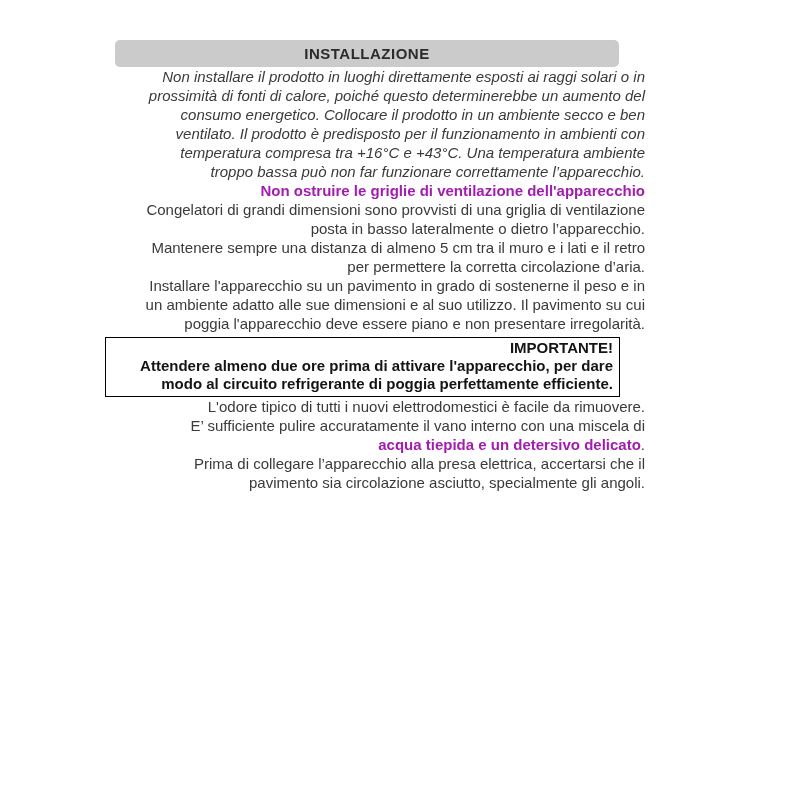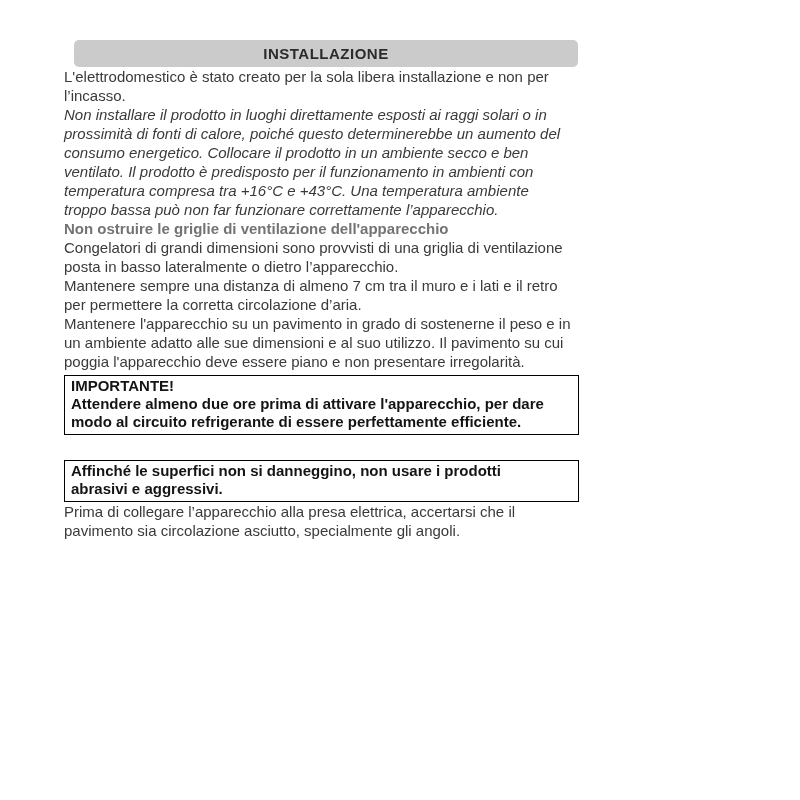--- a/index.html
+++ b/index.html
@@ -14,22 +14,23 @@
     font-size: 15px;
     color: var(--body-text, #3a3a3a);
     overflow: hidden;
   }
   .page {
     position: relative;
     width: 800px;
     height: 800px;
   }
   .content {
-    margin-left: 64px;
+    margin-left: 105px;
     width: 540px;
+    text-align: right;
   }
   .section-bar {
     margin: 40px 0 0 10px;
     width: 504px;
     height: 27px;
     background: var(--header-bar-bg, #cbcbcb);
     border-radius: 5px;
     display: flex;
     align-items: center;
     justify-content: center;
@@ -39,30 +40,30 @@
     color: #2b2b2b;
     letter-spacing: 0.5px;
     font-size: 15px;
   }
   p.para {
     margin: 0;
     white-space: pre-line;
     line-height: 19px;
   }
   p.para strong, .heading {
-    color: #737373;
+    color: #a21caf;
   }
   .heading {
     font-weight: bold;
   }
   .warn-box {
     box-sizing: border-box;
     width: 515px;
     border: 1px solid var(--box-border, #000000);
-    padding: 1px 14px 3px 6px;
+    padding: 1px 6px 3px 6px;
     font-weight: bold;
     color: #141414;
     line-height: 18px;
     white-space: pre-line;
   }
   .warn-box .box-title {
     display: block;
   }
   
   .mt15 { margin-top: 15px; }
@@ -76,45 +77,44 @@
 </head>
 <body>
 
 <div class="page">
   <div class="content">
 
     <div class="section-bar">
       <span>INSTALLAZIONE</span>
     </div>
 
-    <p class="para mt15">L'elettrodomestico è stato creato per la sola libera installazione e non per
-l’incasso.</p>
 
     <p class="para mt20">Non installare il prodotto in luoghi direttamente esposti ai raggi solari o in
 prossimità di fonti di calore, poiché questo determinerebbe un aumento del
 consumo energetico. Collocare il prodotto in un ambiente secco e ben
 ventilato. Il prodotto è predisposto per il funzionamento in ambienti con
 temperatura compresa tra +16°C e +43°C. Una temperatura ambiente
 troppo bassa può non far funzionare correttamente l’apparecchio.</p>
 
 
     <p class="para mt15"><span class="heading">Non ostruire le griglie di ventilazione dell'apparecchio</span><span>
 </span><span>Congelatori di grandi dimensioni sono provvisti di una griglia di ventilazione
 posta in basso lateralmente o dietro l’apparecchio.
-Mantenere sempre una distanza di almeno 7 cm tra il muro e i lati e il retro
+Mantenere sempre una distanza di almeno 5 cm tra il muro e i lati e il retro
 per permettere la corretta circolazione d’aria.</span></p>
 
-    <p class="para mt15">Mantenere l'apparecchio su un pavimento in grado di sostenerne il peso e in
+    <p class="para mt15">Installare l'apparecchio su un pavimento in grado di sostenerne il peso e in
 un ambiente adatto alle sue dimensioni e al suo utilizzo. Il pavimento su cui
 poggia l'apparecchio deve essere piano e non presentare irregolarità.</p>
 
     <div class="warn-box mt4"><span class="box-title">IMPORTANTE!</span><span>Attendere almeno due ore prima di attivare l'apparecchio, per dare
-modo al circuito refrigerante di essere perfettamente efficiente.</span></div>
+modo al circuito refrigerante di poggia perfettamente efficiente.</span></div>
 
+    <p class="para mt21"><span>L'odore tipico di tutti i nuovi elettrodomestici è facile da rimuovere.
+E’ sufficiente pulire accuratamente il vano interno con una miscela di
+</span><strong>acqua tiepida e un detersivo delicato</strong><span>.</span></p>
 
-    <div class="warn-box mt25"><span>Affinché le superfici non si danneggino, non usare i prodotti
-abrasivi e aggressivi.</span></div>
 
     <p class="para mt23">Prima di collegare l’apparecchio alla presa elettrica, accertarsi che il
 pavimento sia circolazione asciutto, specialmente gli angoli.</p>
 
   </div>
 </div>
 
 </body></html>

